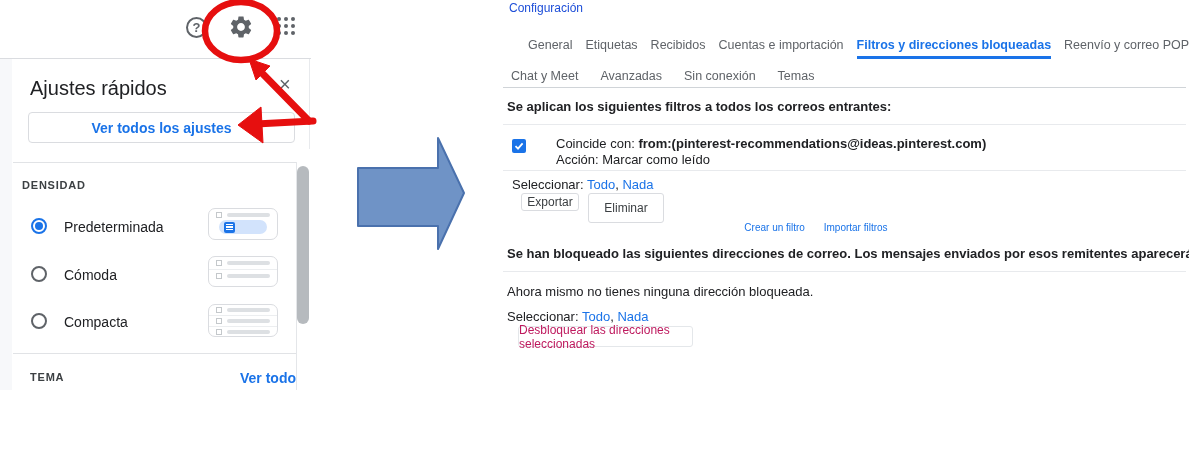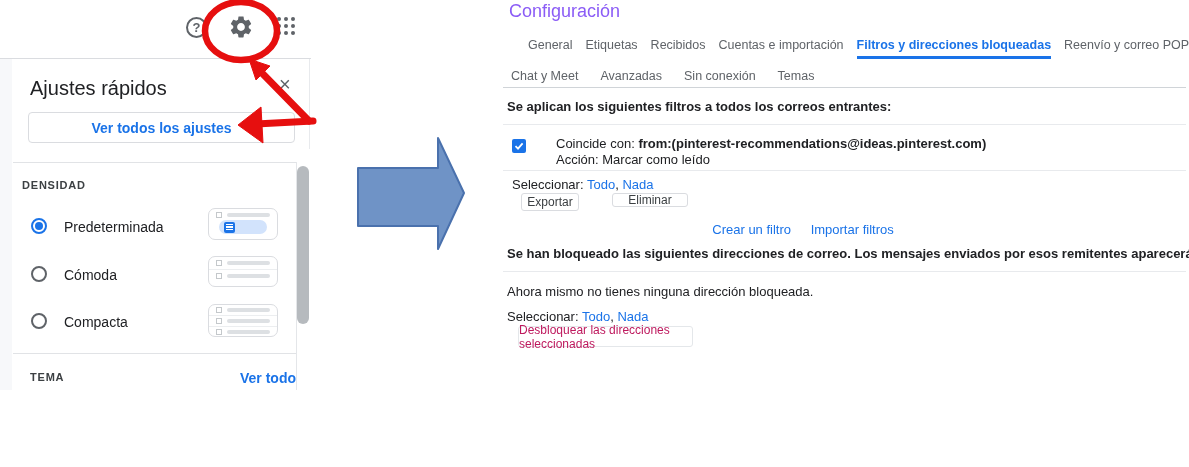--- a/index.html
+++ b/index.html
@@ -42,39 +42,39 @@
   .t-bar { height:4px; border-radius:2px; background:#dde0e3; flex:1; }
   .t-pill { margin:1px auto 3px auto; width:48px; height:14px; border-radius:7px;
     background:#d2e3fc; display:flex; align-items:center; padding-left:5px; }
   .t-doc { width:11px; height:11px; background:#1a73e8; border-radius:2px;
     display:flex; flex-direction:column; justify-content:center; gap:1px; padding:0 2px; }
   .t-doc i { display:block; height:1.5px; background:#fff; }
   .scroll-thumb { left:297px; top:166px; width:12px; height:158px; border-radius:6px; background:#b6babe; }
   .content-rightline { left:296px; top:162px; width:1px; height:228px; background:#e4e6e9; }
 
   
-  .cfg-title { left:509px; top:1px; font-size:18px; color:#8b5cf6; }
+  .cfg-title { left:509px; top:1px; font-size:12px; color:#1d4ed8; }
   .tabs { display:flex; white-space:nowrap; overflow:hidden; align-items:flex-start; }
   .tabs-r1 { left:528px; top:38px; width:678px; gap:13px; }
   .tabs-r2 { left:511px; top:69px; gap:22px; }
   .tab { font-size:12.5px; color:#5f6368; cursor:pointer; padding-bottom:7px; flex:0 0 auto; }
   .tab.active { color:#1a73e8; font-weight:bold; border-bottom:3px solid #1a73e8; padding-bottom:4px; }
   .rline { left:503px; width:683px; height:1px; }
   .rline.dark { background:#d0d4d8; }
   .rline.light { background:#e8eaed; }
   .bold-head { font-size:13px; font-weight:bold; color:#202124; white-space:nowrap; }
   .body-txt { font-size:13px; color:#202124; white-space:nowrap; }
   .blue { color:#1a73e8; cursor:pointer; }
   .checkbox { left:512px; top:139px; width:14px; height:14px; background:#1a73e8;
     border-radius:2px; display:flex; align-items:center; justify-content:center; cursor:pointer; }
   .checkbox svg { display:block; }
   .gbtn { border:1px solid #dadce0; border-radius:3px; background:#fff; color:#3c4043;
     font-size:12px; display:flex; align-items:center; justify-content:center; cursor:pointer; }
   .gbtn.disabled { color:#be185d; border-color:#e4e7ea; cursor:default; }
-  .center-links { left:505px; top:222px; width:596px; text-align:center; font-size:13px; }
+  .center-links { left:518px; top:222px; width:596px; text-align:center; font-size:10px; }
   .center-links span { margin:0 8px; }
 
   
   #annot { position:absolute; left:0; top:0; pointer-events:none; }
 </style>
 </head>
 <body>
 
 <div id="canvas">
 
@@ -200,21 +200,21 @@
   <div class="abs body-txt" style="left:556px; top:152px;">Acción: Marcar como leído</div>
 
   <div class="abs rline light" style="top:170px;"></div>
 
   <div class="abs body-txt" style="left:512px; top:177px;">
     <span>Seleccionar:</span>
     <span class="blue">Todo</span><span>, </span><span class="blue">Nada</span>
   </div>
 
   <div class="abs gbtn" style="left:521px; top:193px; width:58px; height:18px;">Exportar</div>
-  <div class="abs gbtn" style="left:612px; top:193px; width:76px; height:14px;">Eliminar</div>
+  <div class="abs gbtn" style="left:588px; top:193px; width:76px; height:30px;">Eliminar</div>
 
   <div class="abs center-links">
     <span class="blue">Crear un filtro</span>
     <span class="blue">Importar filtros</span>
   </div>
 
   <div class="abs bold-head" style="left:507px; top:246px;">Se han bloqueado las siguientes direcciones de correo. Los mensajes enviados por esos remitentes aparecerán en Spam:</div>
   <div class="abs rline light" style="top:271px;"></div>
   <div class="abs body-txt" style="left:507px; top:284px;">Ahora mismo no tienes ninguna dirección bloqueada.</div>
 

